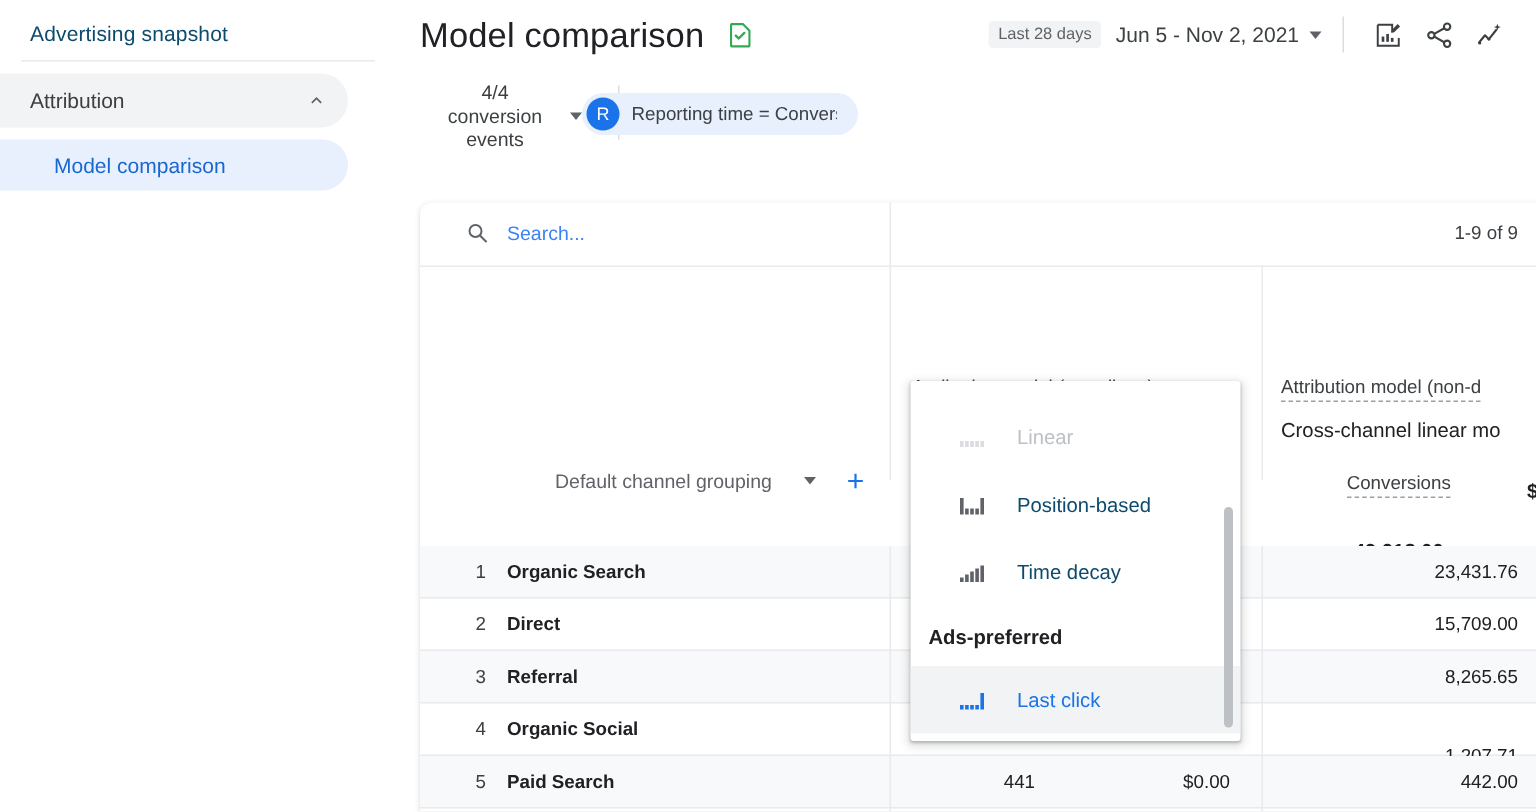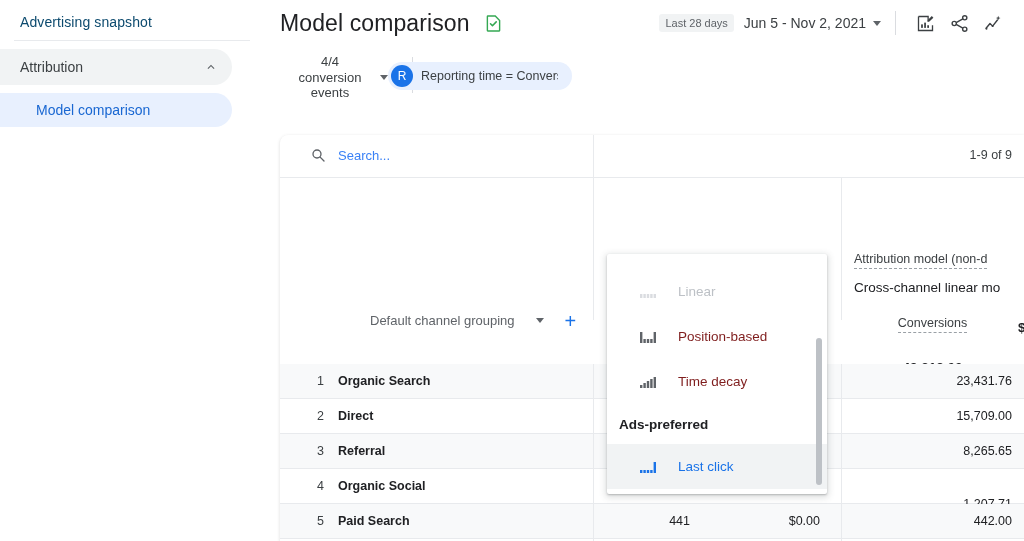--- a/index.html
+++ b/index.html
@@ -145,21 +145,21 @@
   
   #menu {
     position: absolute; left: 607px; top: 254px; width: 220px; height: 240px;
     background: #ffffff; border-radius: 2px;
     box-shadow: 0 2px 6px 2px rgba(60,64,67,.15), 0 1px 2px rgba(60,64,67,.3);
     overflow: hidden;
   }
   .mi { position: relative; display: flex; align-items: center; height: 45px; padding-left: 33px; cursor: pointer; }
   .mi-lbl { font-size: 13.5px; margin-left: 22px; white-space: nowrap; }
   .mi.disabled .mi-lbl { color: #bdc1c6; }
-  .mi.normal .mi-lbl { color: #7f1d1d; }
+  .mi.normal .mi-lbl { color: #0c4a6e; }
   .mi.active { background: #f1f3f4; }
   .mi.active .mi-lbl { color: #1a73e8; }
   .mi-group { display: flex; align-items: center; height: 40px; padding-left: 12px;
     font-size: 13.5px; font-weight: bold; color: #202124; }
   .menu-scroll { position: absolute; right: 5px; top: 84px; width: 6px; height: 147px;
     background: #bdc1c6; border-radius: 3px; cursor: pointer; }
   .barsvg { flex: none; }
   .cut-dollar { position: absolute; right: 0; top: 320px; font-size: 13.5px;
     font-weight: bold; color: #202124; overflow: hidden; width: 6px; }
 </style>

